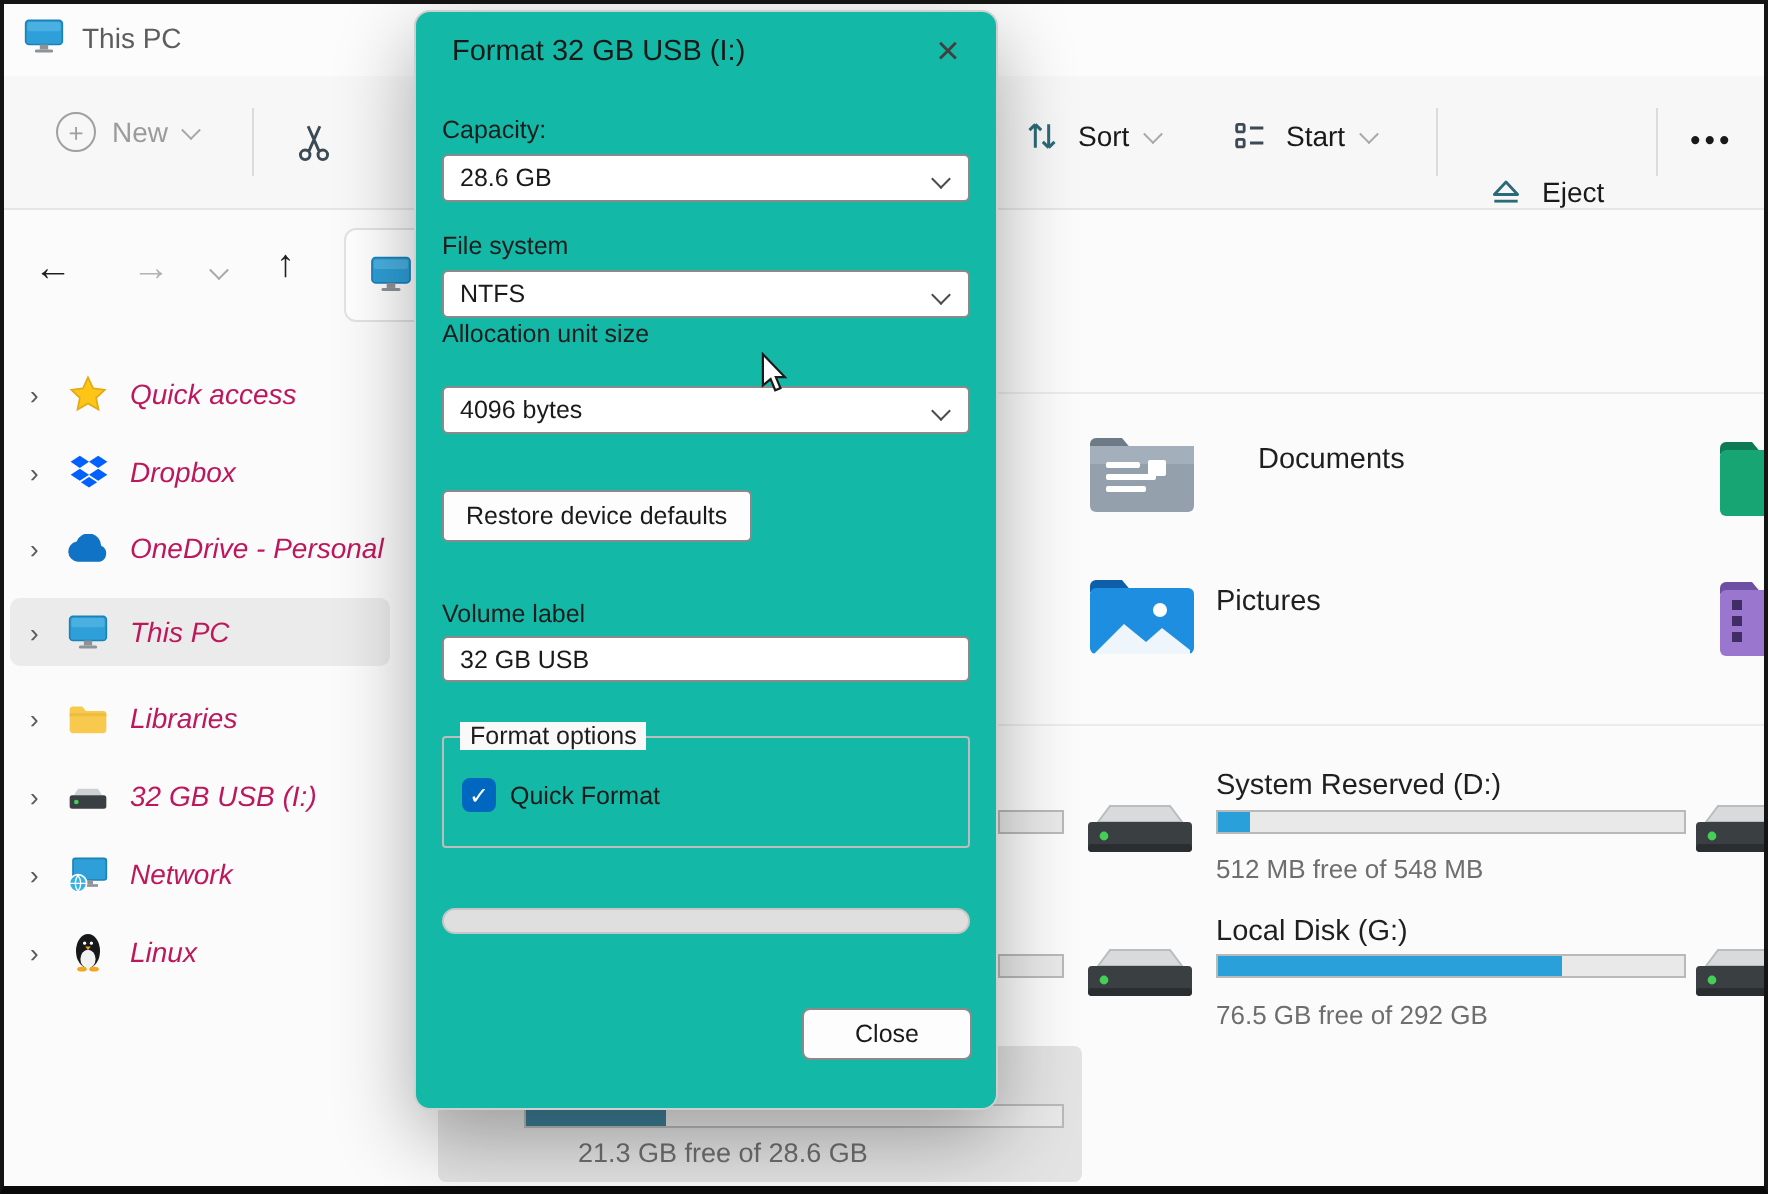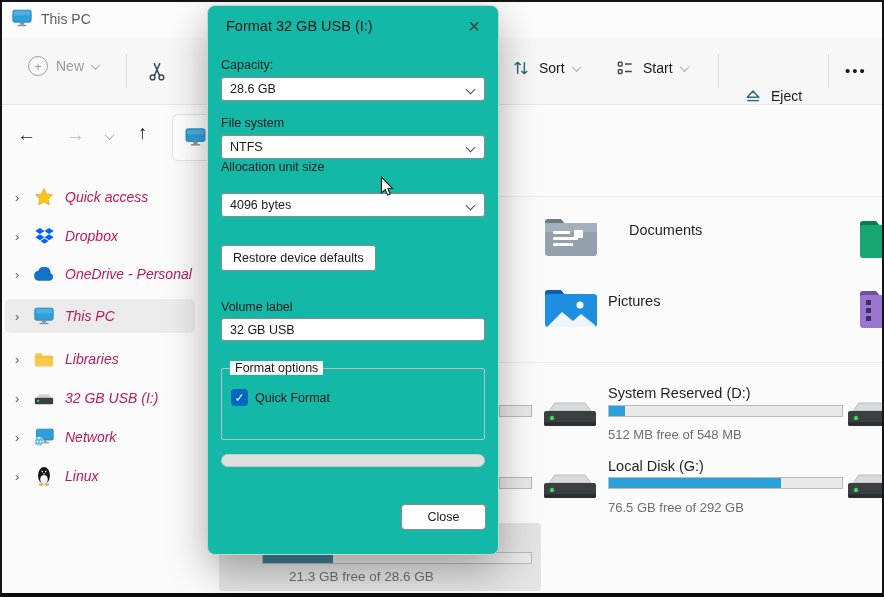--- a/index.html
+++ b/index.html
@@ -51,21 +51,21 @@
   .combo{position:absolute;left:13px;width:264px;height:24px;background:#fff;border:1px solid #8a8a8a;
     border-radius:3px;box-sizing:border-box;font-size:12.5px;color:#1a1a1a;display:flex;
     align-items:center;padding-left:8px;}
   .combo .cchev{position:absolute;right:10px;top:8px;width:6px;height:6px;border-right:1.3px solid #4d4d4d;
     border-bottom:1.3px solid #4d4d4d;transform:rotate(45deg);}
   .dinput{position:absolute;left:13px;width:264px;height:23px;background:#fff;border:1px solid #8a8a8a;
     border-radius:3px;box-sizing:border-box;font-size:12.5px;color:#1a1a1a;padding:0 0 0 8px;
     font-family:"Liberation Sans",sans-serif;outline:none;}
   .dbtn{position:absolute;background:#fdfdfd;border:1px solid #8a8a8a;border-radius:3px;
     font-size:12.5px;color:#1a1a1a;display:flex;align-items:center;justify-content:center;box-sizing:border-box;}
-  .group{position:absolute;left:13px;top:362px;width:264px;height:72px;border:1px solid #bdbdbd;
+  .group{position:absolute;left:13px;top:362px;width:264px;height:56px;border:1px solid #bdbdbd;
     border-radius:2px;box-sizing:border-box;}
   .gleg{position:absolute;left:8px;top:-8px;background:#f9f9f9;padding:0 5px;font-size:12.5px;color:#1d1d1d;}
   .cbx{position:absolute;left:9px;top:20px;width:17px;height:17px;background:#0067c0;border-radius:4px;
     display:flex;align-items:center;justify-content:center;color:#fff;font-size:12px;}
   .cblbl{position:absolute;left:33px;top:22px;font-size:12.5px;color:#1a1a1a;}
   .dprog{position:absolute;left:13px;top:448px;width:264px;height:13px;background:#dfdfdf;
     border:1px solid #c6c6c6;border-radius:7px;box-sizing:border-box;}
   .start{left:98px;top:498px;width:85px;height:26px;border:1.5px solid #356b7d;border-radius:4px;}
   .closeb{left:193px;top:498px;width:85px;height:26px;border-radius:4px;}
 </style>

